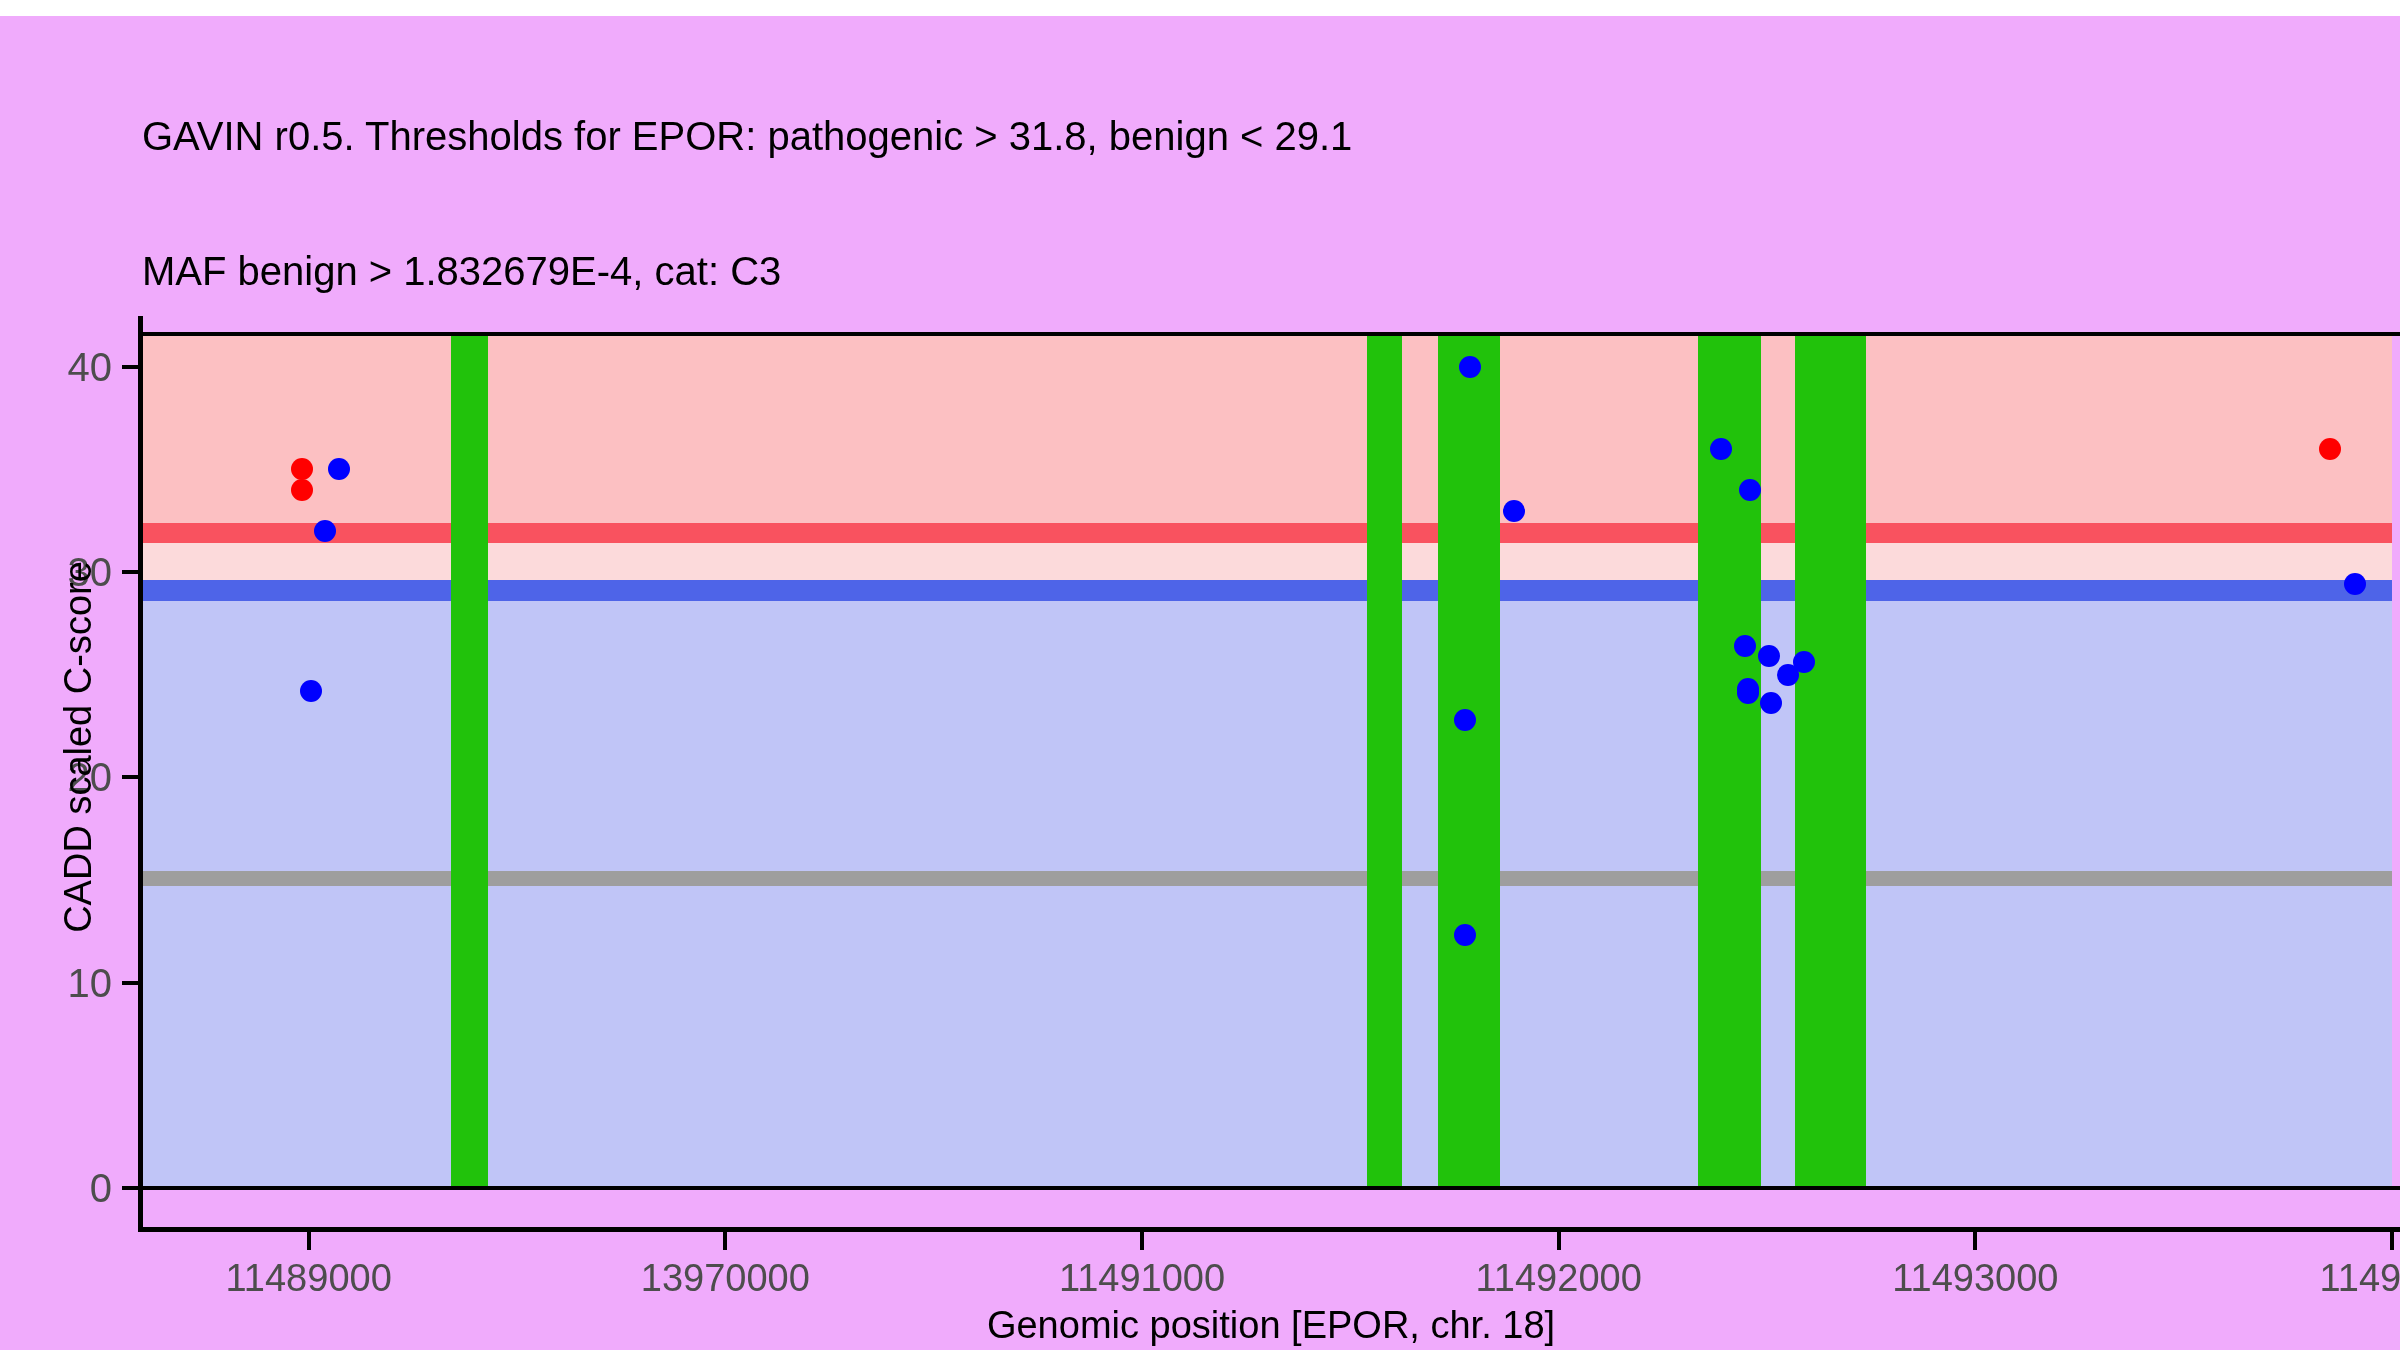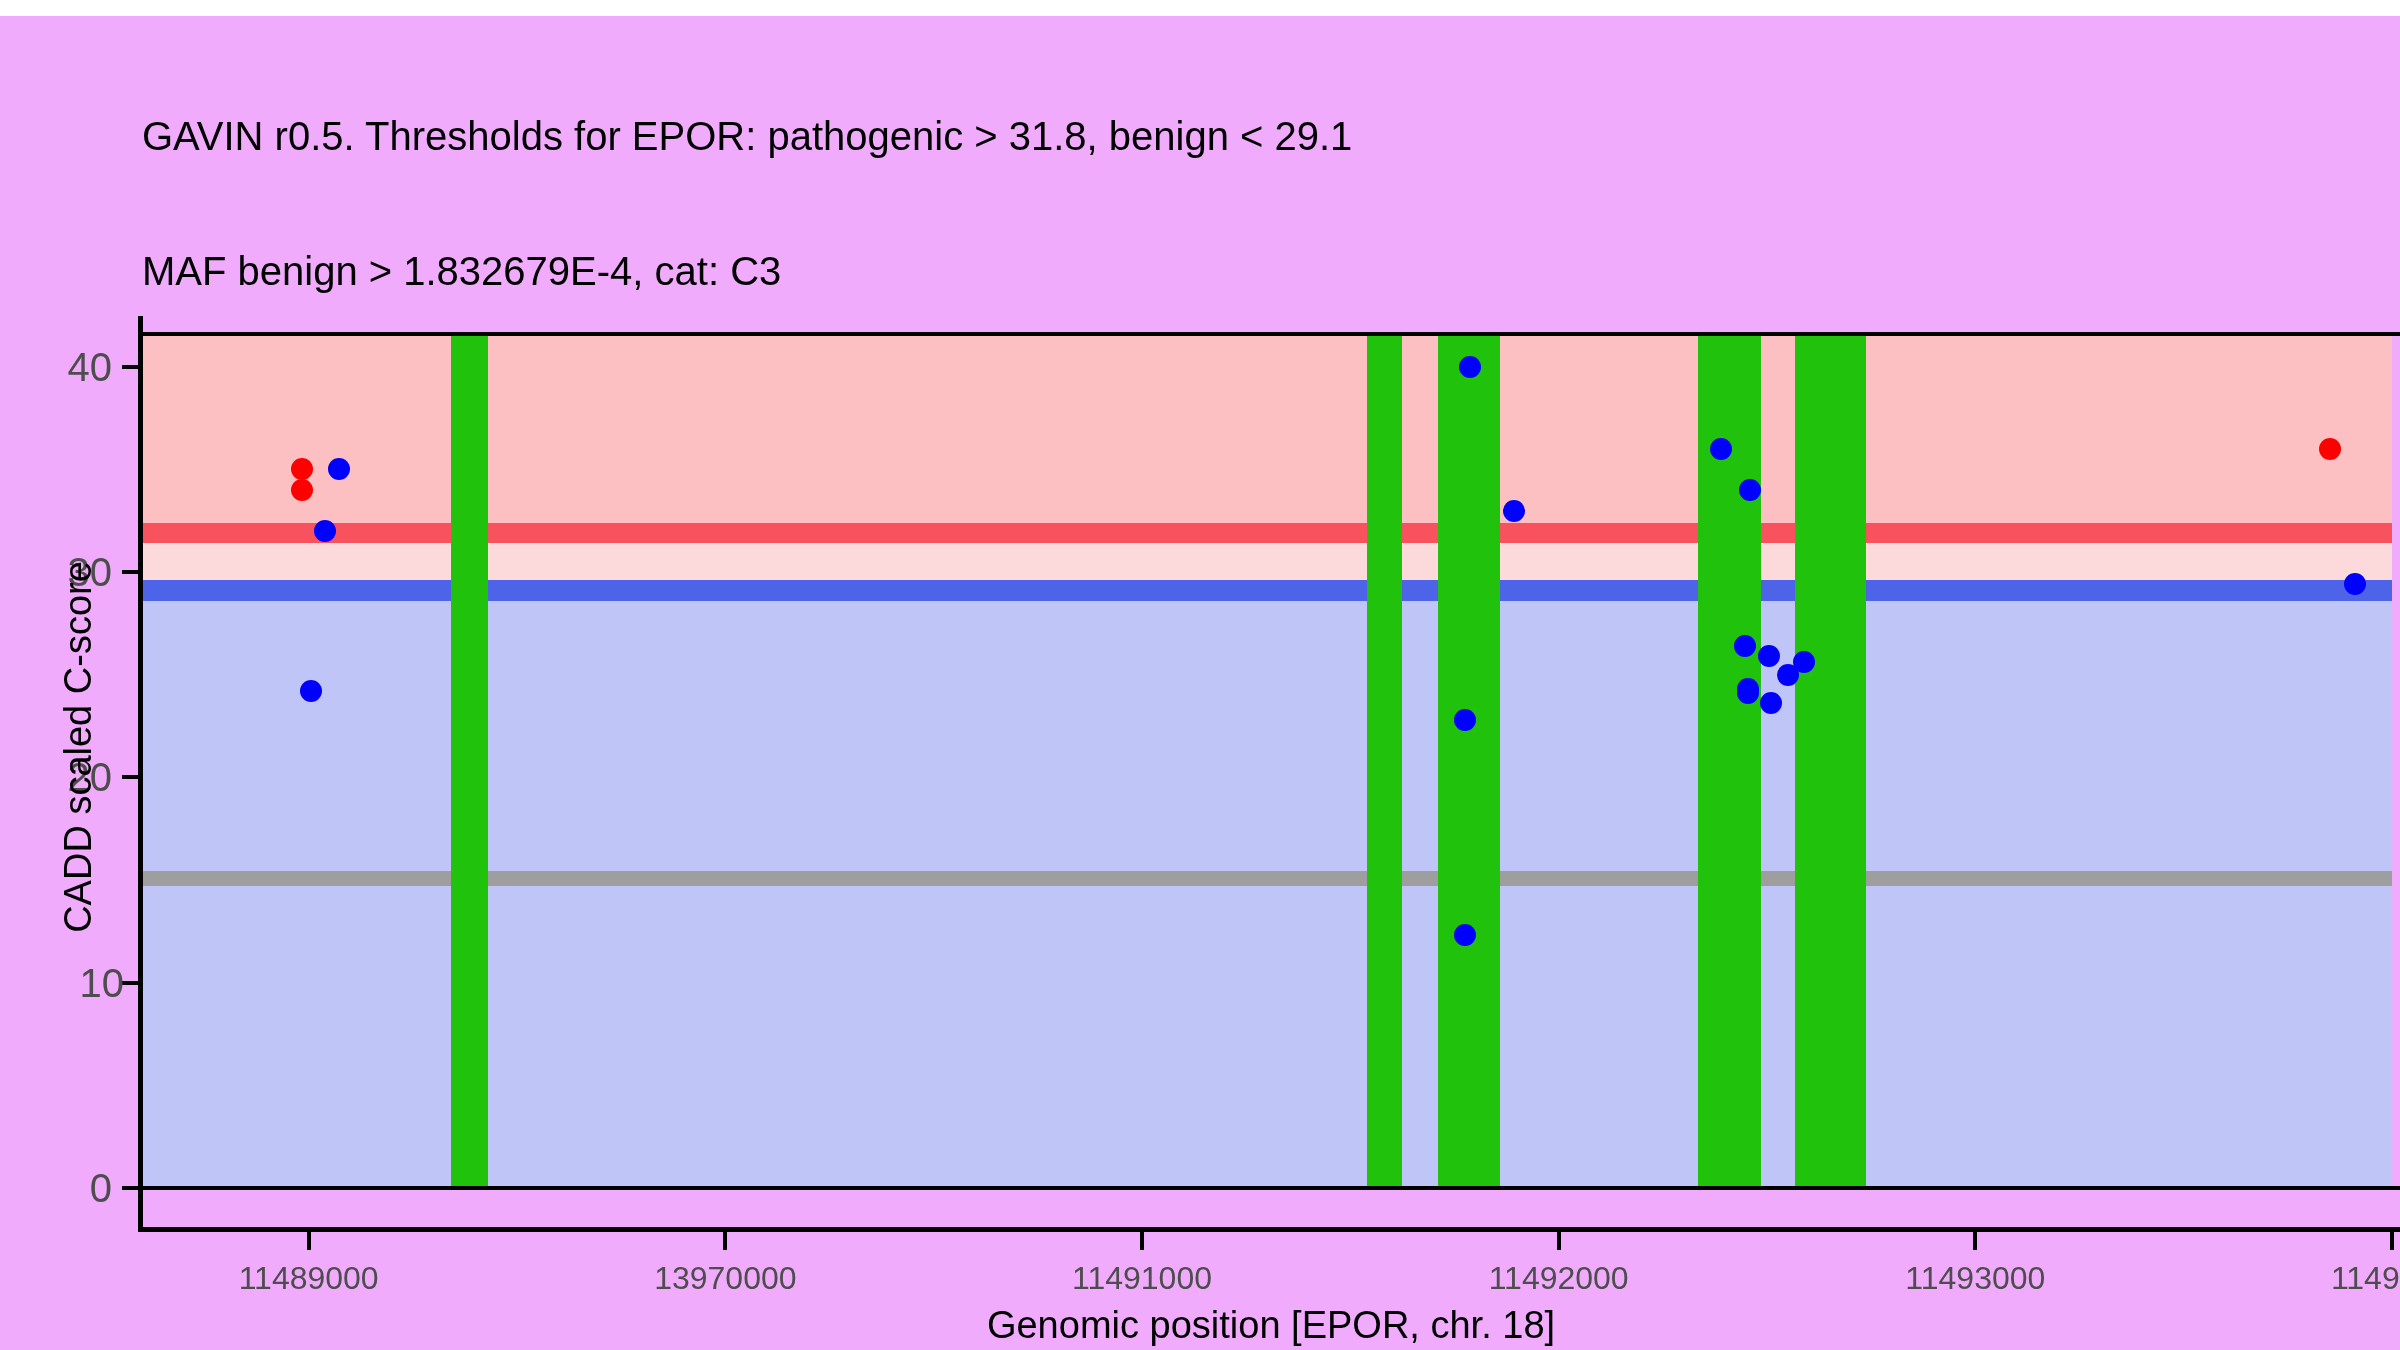--- a/index.html
+++ b/index.html
@@ -120,21 +120,21 @@
     height: 18px;
     background: #000000;
   }
   .xlab {
     position: absolute;
     top: 1243px;
     width: 300px;
     margin-left: -150px;
     text-align: center;
     color: #4d4d4d;
-    font-size: 32px;
+    font-size: 38px;
     line-height: 38px;
     white-space: nowrap;
   }
   #x-axis-title {
     position: absolute;
     left: 142px;
     top: 1288px;
     width: 2258px;
     text-align: center;
     color: #000000;
@@ -201,21 +201,21 @@
 
   <div id="plot-top-line"></div>
   <div id="plot-bottom-line"></div>
   <div id="axis-left"></div>
   <div id="axis-bottom"></div>
 
   <div id="ticks-y">
       <div class="ytick" style="top: 1170px;"></div>
       <div class="ylab" style="top: 1155px;">0</div>
       <div class="ytick" style="top: 964.699px;"></div>
-      <div class="ylab" style="top: 949.699px; padding-left: 12px;">10</div>
+      <div class="ylab" style="top: 949.699px;">10</div>
       <div class="ytick" style="top: 759.398px;"></div>
       <div class="ylab" style="top: 744.398px;">20</div>
       <div class="ytick" style="top: 554.096px;"></div>
       <div class="ylab" style="top: 539.096px;">30</div>
       <div class="ytick" style="top: 348.795px;"></div>
       <div class="ylab" style="top: 333.795px;">40</div>
     </div>
   <div id="ticks-x">
       <div class="xtick" style="left: 306.667px;"></div>
       <div class="xlab" style="left: 308.667px;">11489000</div>

